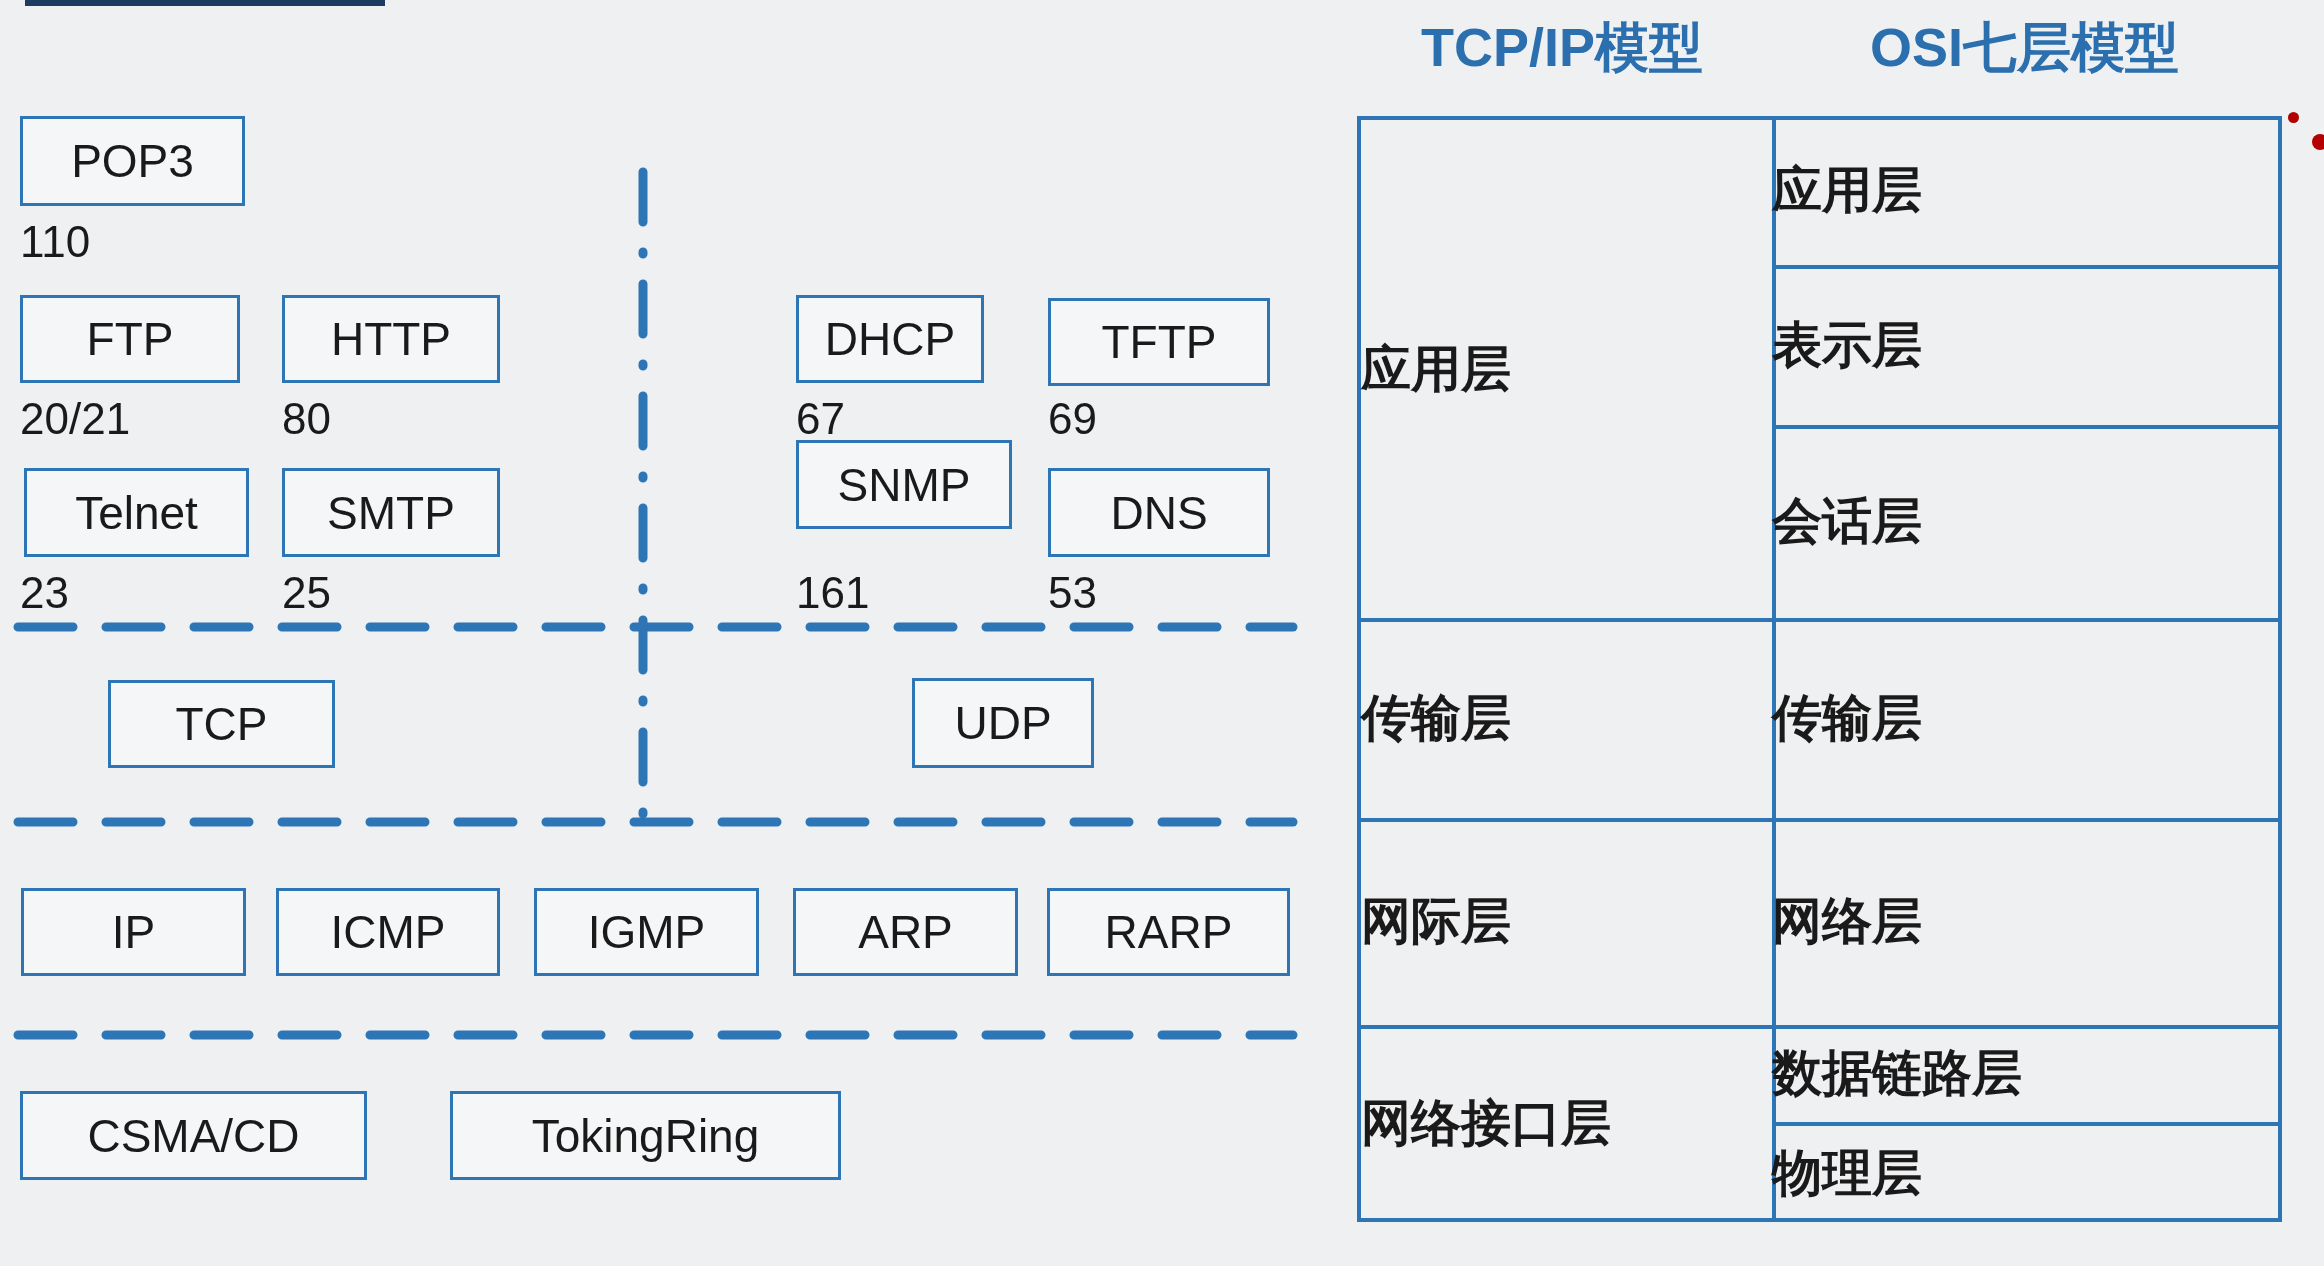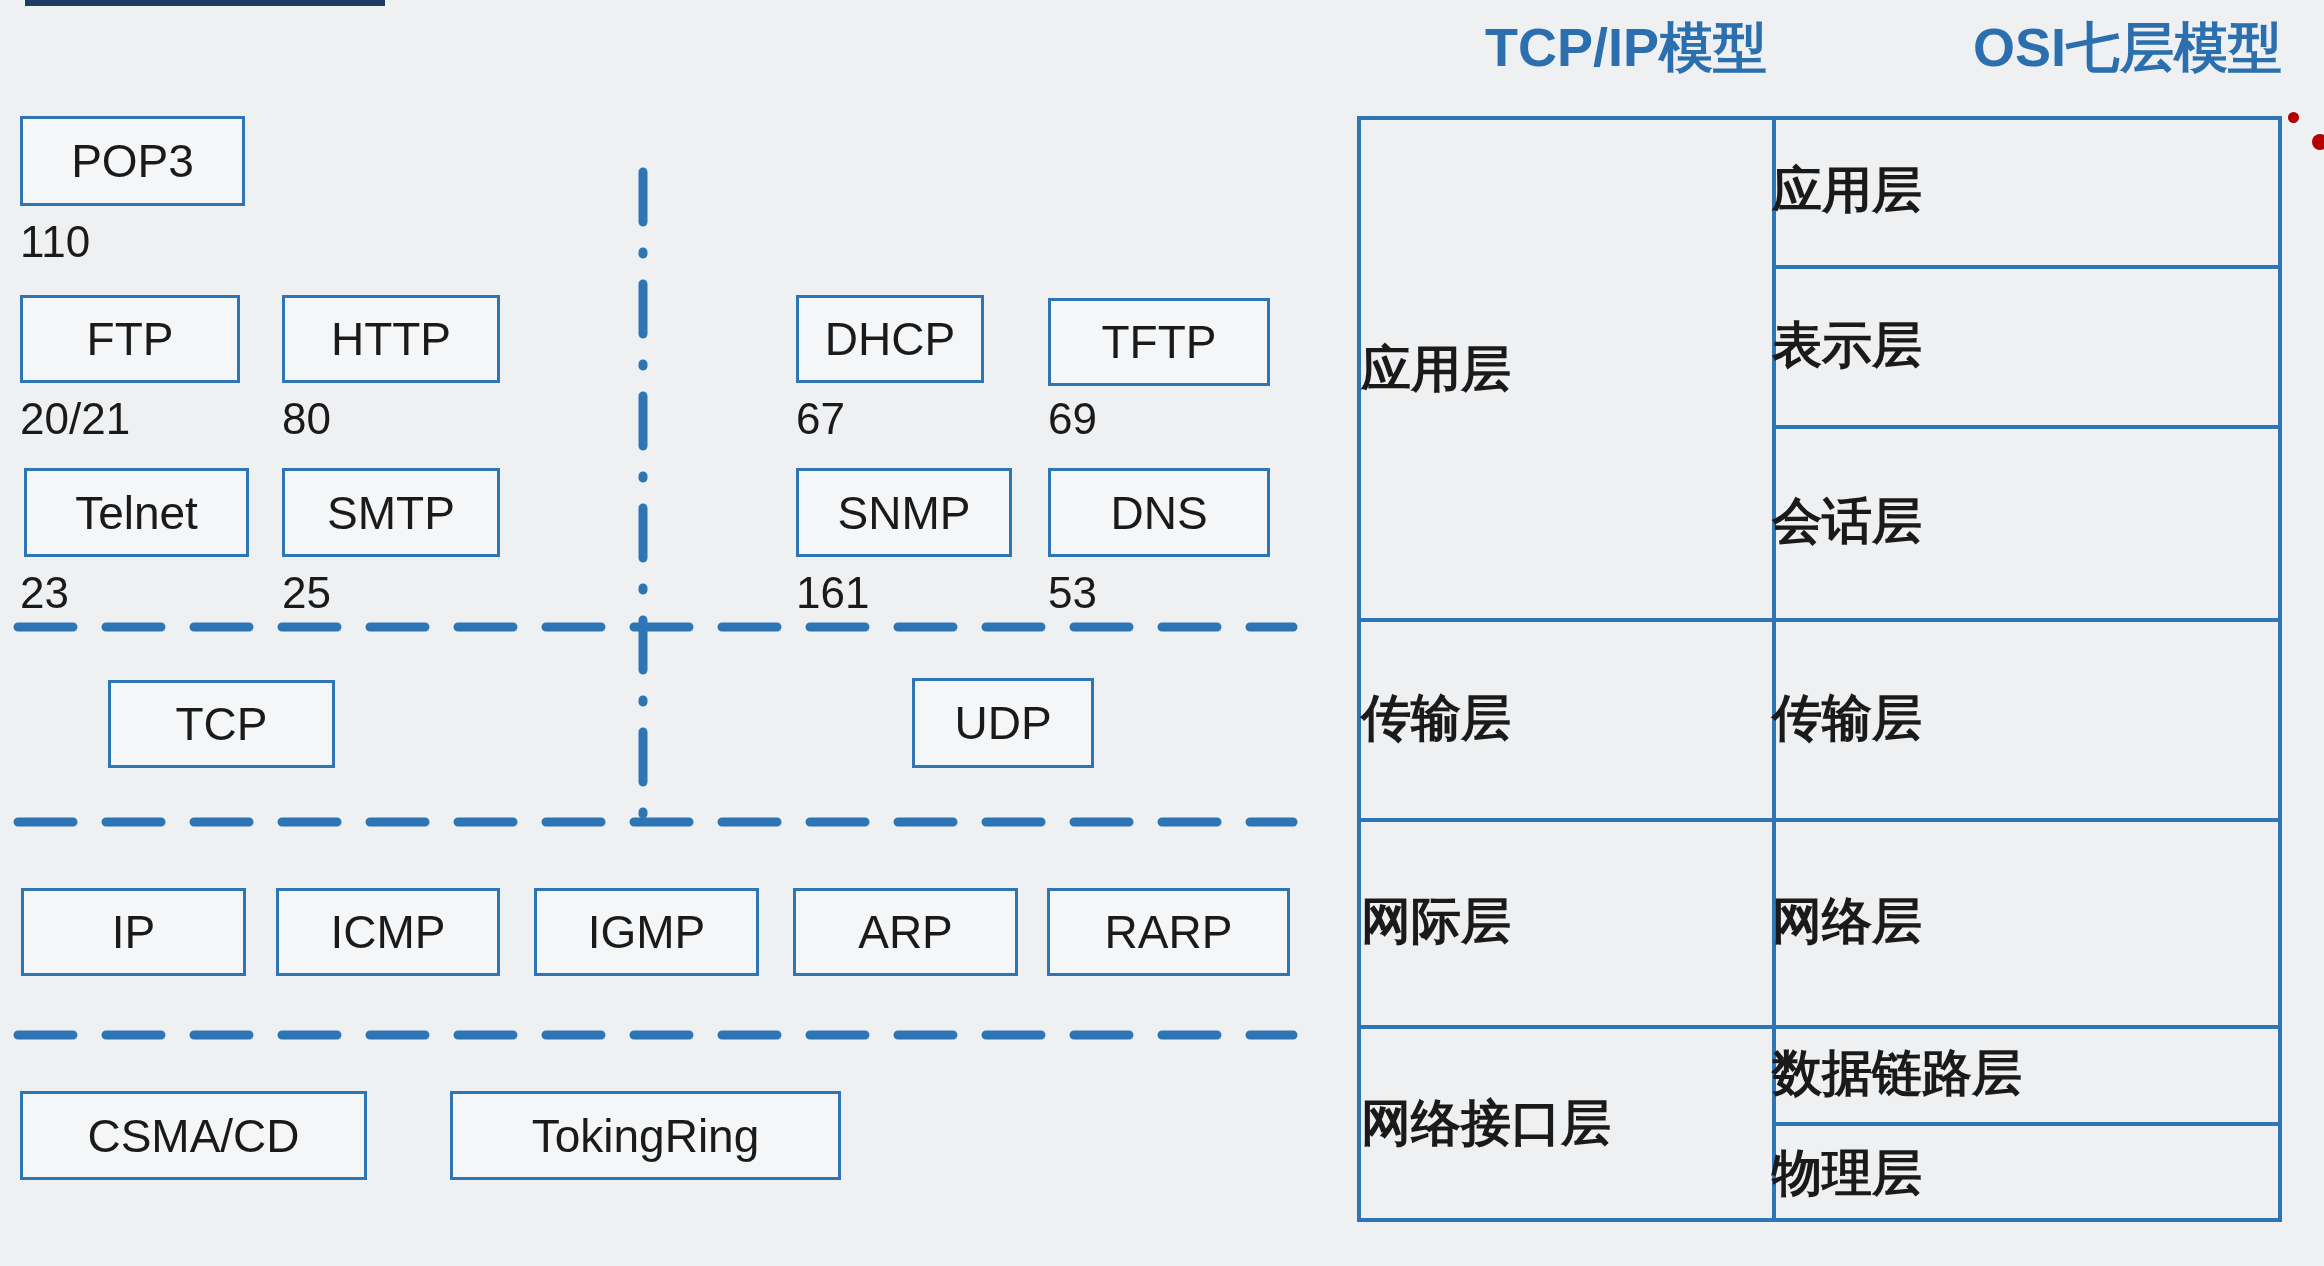--- a/index.html
+++ b/index.html
@@ -21,21 +21,21 @@
     position:absolute;box-sizing:border-box;
     border:3px solid var(--accent);background:var(--box_fill);
     display:flex;align-items:center;justify-content:center;
     font-size:46px;color:var(--ink);
   }
   .port{
     position:absolute;text-align:left;font-size:44px;color:var(--ink);
     line-height:52px;
   }
   .hdr{
-    position:absolute;text-align:right;font-size:54px;font-weight:600;
+    position:absolute;text-align:center;font-size:54px;font-weight:600;
     color:var(--header_text);line-height:62px;
   }
   #model-table{
     position:absolute;left:1357px;top:116px;width:925px;height:1106px;
     box-sizing:border-box;border:4px solid var(--accent);
   }
   .tline{position:absolute;background:var(--accent);}
   .tcell{
     position:absolute;text-align:left;font-size:50px;color:var(--ink);
     height:62px;line-height:62px;font-weight:bold;
@@ -77,21 +77,21 @@
 
   <div class="pbox" style="left:282px;top:468px;width:218px;height:89px">SMTP</div>
   <div class="port" style="left:282px;top:567px;width:218px">25</div>
 
   <div class="pbox" style="left:796px;top:295px;width:188px;height:88px">DHCP</div>
   <div class="port" style="left:796px;top:393px;width:216px">67</div>
 
   <div class="pbox" style="left:1048px;top:298px;width:222px;height:88px">TFTP</div>
   <div class="port" style="left:1048px;top:393px;width:222px">69</div>
 
-  <div class="pbox" style="left:796px;top:468px;width:216px;height:89px">SNMP</div>
+  <div class="pbox" style="left:796px;top:440px;width:216px;height:89px">SNMP</div>
   <div class="port" style="left:796px;top:567px;width:216px">161</div>
 
   <div class="pbox" style="left:1048px;top:468px;width:222px;height:89px">DNS</div>
   <div class="port" style="left:1048px;top:567px;width:222px">53</div>
 
   <div class="pbox" style="left:108px;top:680px;width:227px;height:88px">TCP</div>
   <div class="pbox" style="left:912px;top:678px;width:182px;height:90px">UDP</div>
 
   <div class="pbox" style="left:21px;top:888px;width:225px;height:88px">IP</div>
   <div class="pbox" style="left:276px;top:888px;width:224px;height:88px">ICMP</div>

